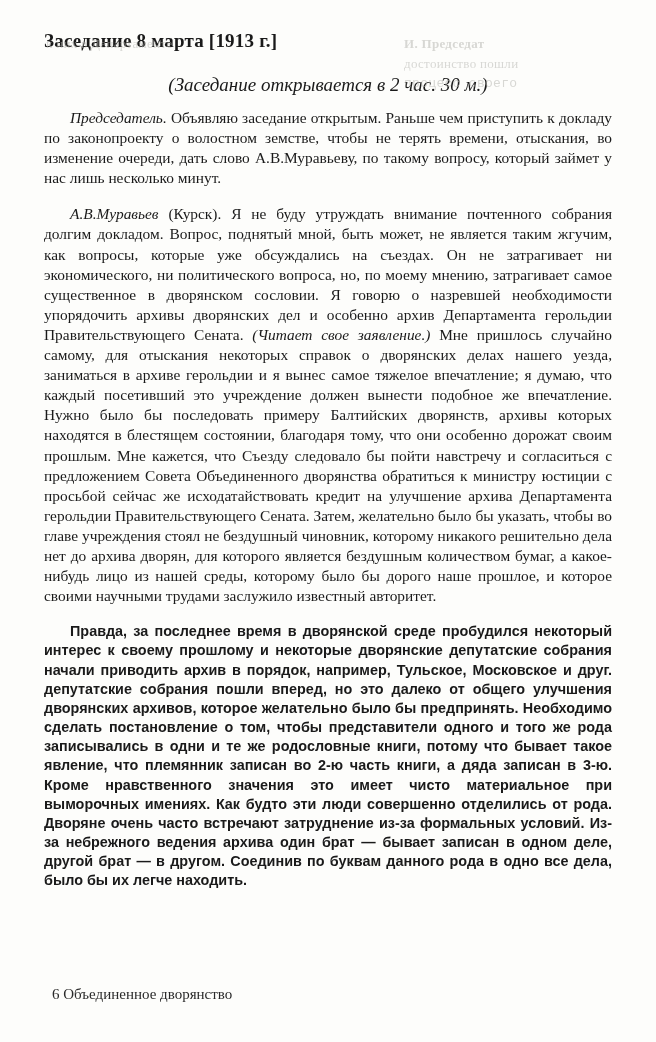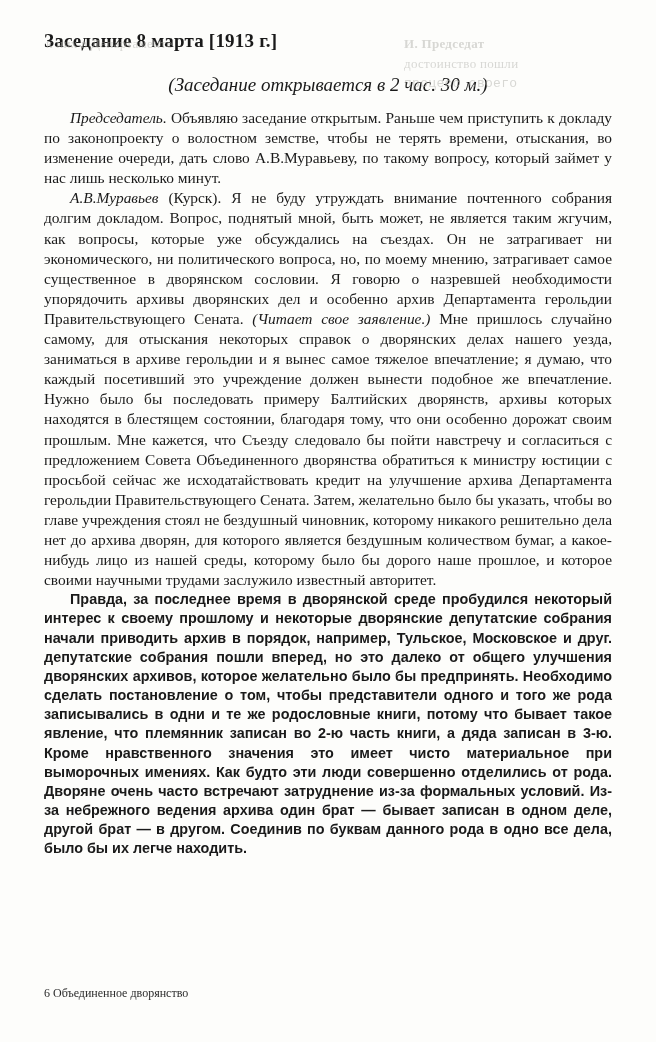--- a/index.html
+++ b/index.html
@@ -58,44 +58,44 @@
     font-size: 15.4px;
     line-height: 1.305;
     text-align: justify;
     text-justify: inter-word;
     hyphens: none;
   }
   .para {
     margin: 0;
     text-indent: 26px;
   }
-  .para + .para { margin-top: 0px; }
+  .para + .para { margin-top: 16px; }
   .spk { font-style: italic; }
   .stage { font-style: italic; }
 
   
   .para.alt {
     font-family: "Liberation Sans", sans-serif;
     font-size: 14.4px;
     line-height: 1.33;
     font-weight: bold;
   }
 
   .footer {
     position: absolute;
     left: 44px;
     right: 44px;
     bottom: 36px;
     height: 20px;
   }
   .footer-note {
     position: absolute;
-    left: 0;
+    left: 8px;
     top: 0;
-    font-size: 12px;
+    font-size: 15px;
     color: #2a2a2a;
   }
   .page-number {
     position: absolute;
     left: 0;
     right: 0;
     top: 12px;
     text-align: center;
     font-size: 15px;
     font-family: "Liberation Sans", sans-serif;

